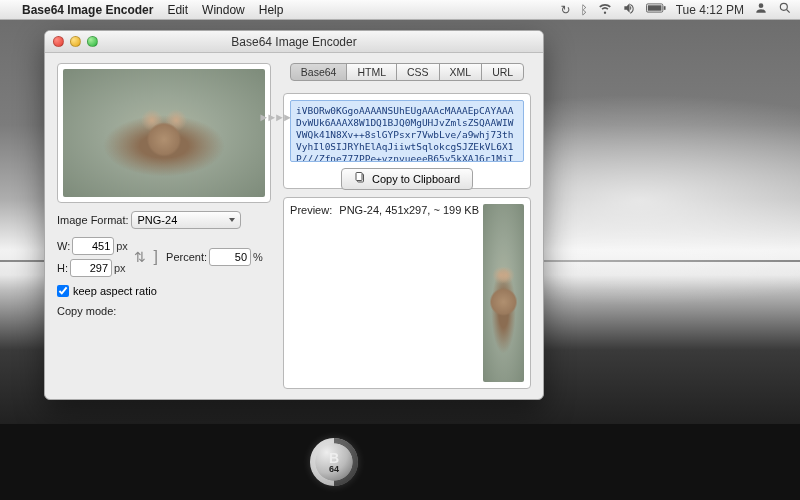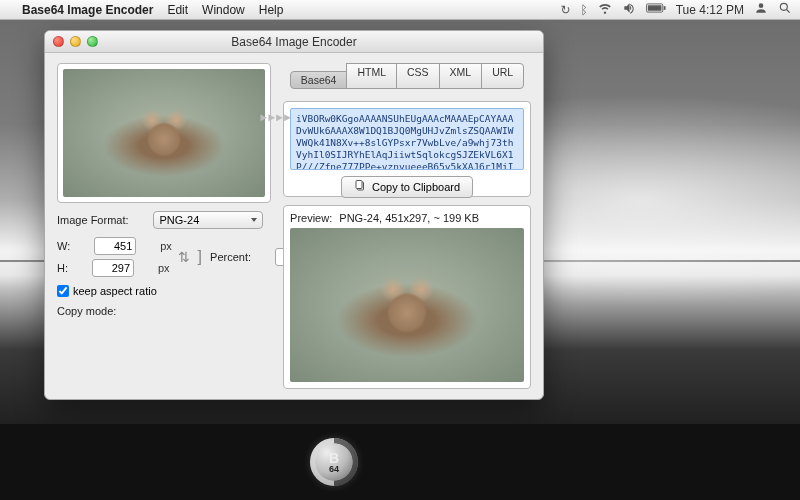--- a/index.html
+++ b/index.html
@@ -61,21 +61,21 @@
   .thumb-box { border:1px solid #b8b8b8; background:#fff; padding:5px; border-radius:4px; height:140px; display:flex;}
   .thumb-img {
     flex:1; border-radius:2px;
     background:
       radial-gradient(circle at 50% 55%, #b09070 0%, #9a7a5d 12%, transparent 14%),
       radial-gradient(circle at 44% 40%, #c9a888 0%, transparent 8%),
       radial-gradient(circle at 56% 40%, #c9a888 0%, transparent 8%),
       radial-gradient(ellipse 100% 80% at 50% 60%, #8b6d52 12%, transparent 30%),
       radial-gradient(ellipse at 50% 50%, #aeb6a2 0%, #9aa696 40%, #7d8b7a 100%);
   }
-  .row { display:flex; align-items:center; gap:24px;}
+  .row { display:flex; align-items:center; gap:2px;}
   .lbl { color:#222;}
   select.mac, .mac-select {
     appearance:none; background:linear-gradient(#fdfdfd,#e6e6e6);
     border:1px solid #a7a7a7; border-radius:4px; padding:2px 18px 2px 6px;
     font-size:11px; position:relative;
   }
   .sel-wrap{position:relative; display:inline-block;}
   .sel-wrap::after{
     content:"";
     position:absolute; right:6px; top:50%; transform:translateY(-50%);
@@ -103,21 +103,21 @@
   .col-left .dims { display:flex; align-items:center; gap:6px;}
   .wh-col{display:flex;flex-direction:column;gap:4px;}
   .tabbar {
     display:flex; justify-content:center; gap:0; margin-bottom:4px;
   }
   .tab {
     background:linear-gradient(#fbfbfb,#e3e3e3); border:1px solid #9d9d9d;
     padding:2px 10px; font-size:10.5px; color:#333;
     margin-left:-1px;
   }
-  .tab:first-child{border-radius:4px 0 0 4px;margin-left:0;margin-top:8px;}
+  .tab:first-child{border-radius:4px 0 0 4px;margin-left:0;}
   .tab:last-child{border-radius:0 4px 4px 0;}
   .tab.active{background:linear-gradient(#d8d8d8,#c3c3c3);}
   .output-box {
     border:1px solid #b8b8b8; border-radius:4px; background:#fff; padding:6px;
     height:96px; position:relative;
   }
   .code {
     background:#d6e7fb; border:1px solid #8fb7e8; border-radius:2px;
     font-family:Menlo,Consolas,monospace; font-size:9.5px; line-height:1.25;
     color:#1b3d7b; padding:4px 5px; height:62px; overflow:hidden; word-break:break-all;
@@ -125,21 +125,21 @@
   }
   .copy-btn {
     margin:6px auto 0; display:flex; align-items:center; gap:6px;
     background:linear-gradient(#fdfdfd,#e4e4e4); border:1px solid #a3a3a3;
     border-radius:4px; padding:3px 12px; font-size:11px;
   }
   .arrow-col{display:flex;align-items:center;justify-content:center;width:18px;position:absolute;left:calc(47% - 14px);top:80px;}
   .arrow{color:#bbb;letter-spacing:-3px;font-size:11px;}
   .preview-box {
     border:1px solid #b8b8b8; border-radius:4px; background:#fff;
-    padding:6px; flex:1; display:flex; flex-direction:column; gap:4px;
+    padding:6px; flex:1; display:flex; flex-direction:row; gap:4px;
   }
   .preview-label{font-size:11px;color:#222;}
   .preview-img{
     flex:1; border-radius:2px;
     background:
       radial-gradient(circle at 50% 55%, #b09070 0%, #9a7a5d 12%, transparent 14%),
       radial-gradient(circle at 44% 40%, #c9a888 0%, transparent 8%),
       radial-gradient(circle at 56% 40%, #c9a888 0%, transparent 8%),
       radial-gradient(ellipse 100% 80% at 50% 60%, #8b6d52 12%, transparent 30%),
       radial-gradient(ellipse at 50% 50%, #aeb6a2 0%, #9aa696 40%, #7d8b7a 100%);

